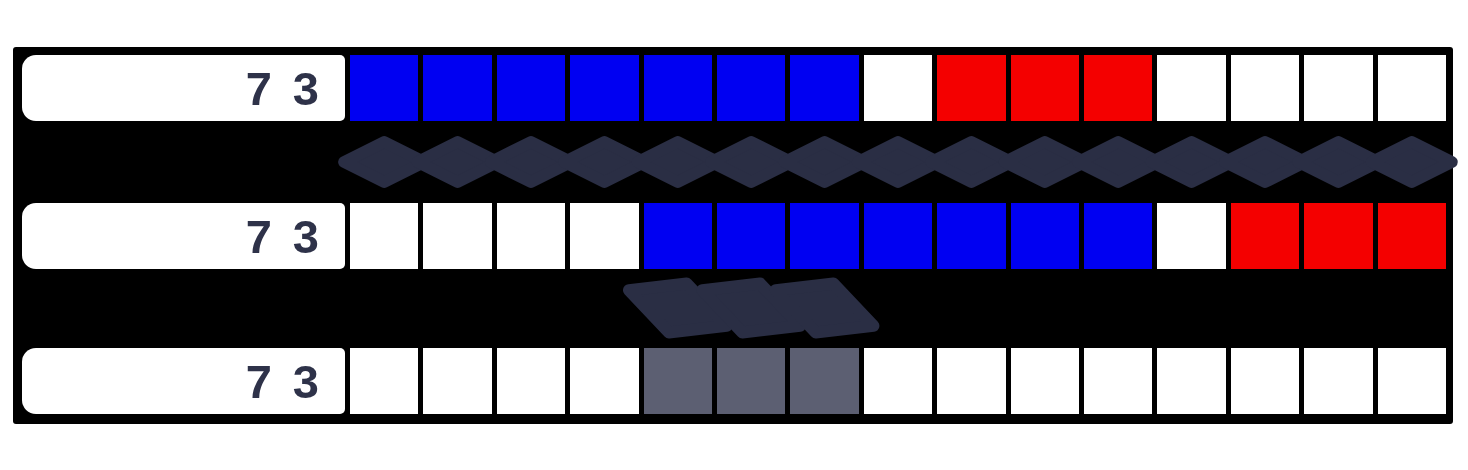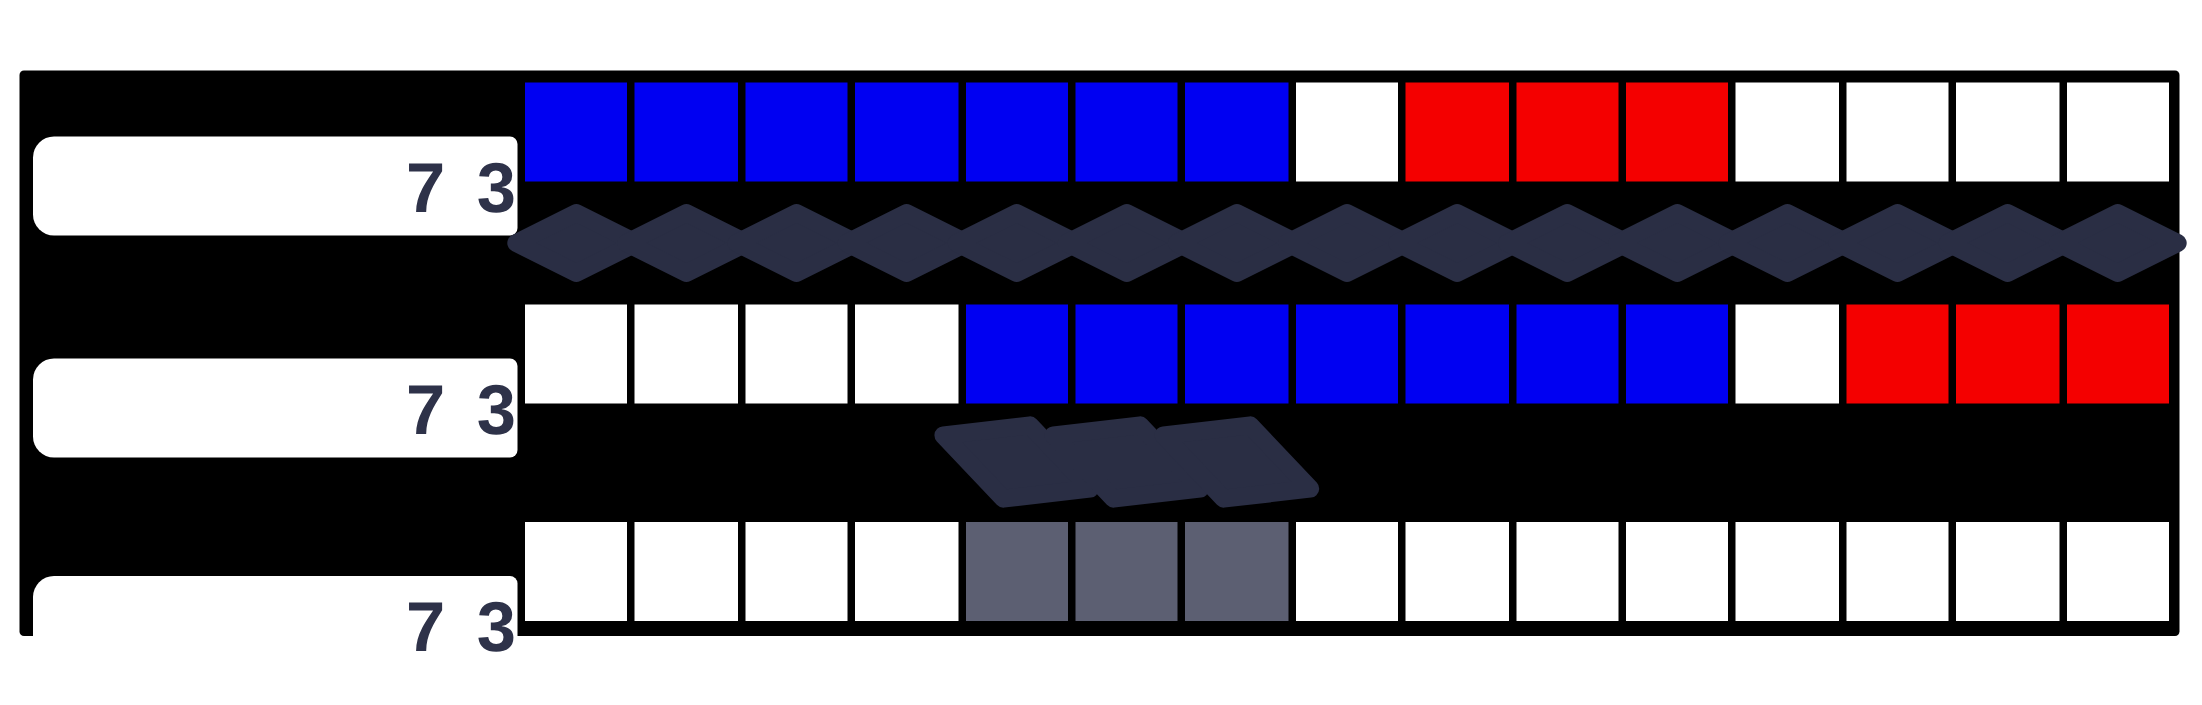--- a/index.html
+++ b/index.html
@@ -22,27 +22,27 @@
   }
   .clue-box {
     position: absolute;
     left: 9px; top: 0;
     width: 323px; height: 66px;
     background: var(--label-bg, #fff);
     border-radius: 14px 5px 5px 14px;
     display: flex;
     align-items: center;
     justify-content: flex-end;
+    padding-right: 25px;
     box-sizing: border-box;
     font-size: 47px;
     font-weight: 700;
     color: var(--clue-text, #2e3249);
     word-spacing: 6px;
     letter-spacing: 1px;
-    margin-top: 36px;
   }
   .cells {
     position: absolute;
     left: 337px; top: 0;
     width: 1096px; height: 66px;
     display: grid;
     grid-template-columns: repeat(15, 1fr);
     gap: 5px;
   }
   .cell { width: 100%; height: 100%; }

